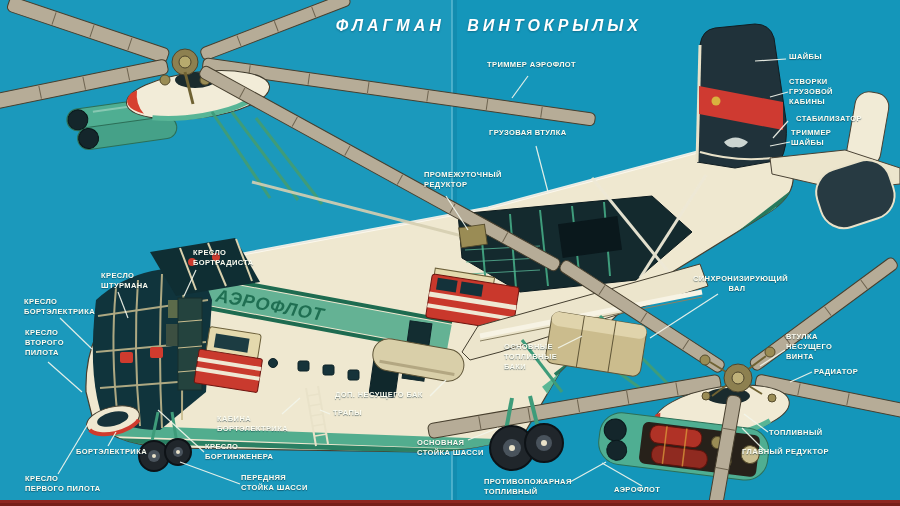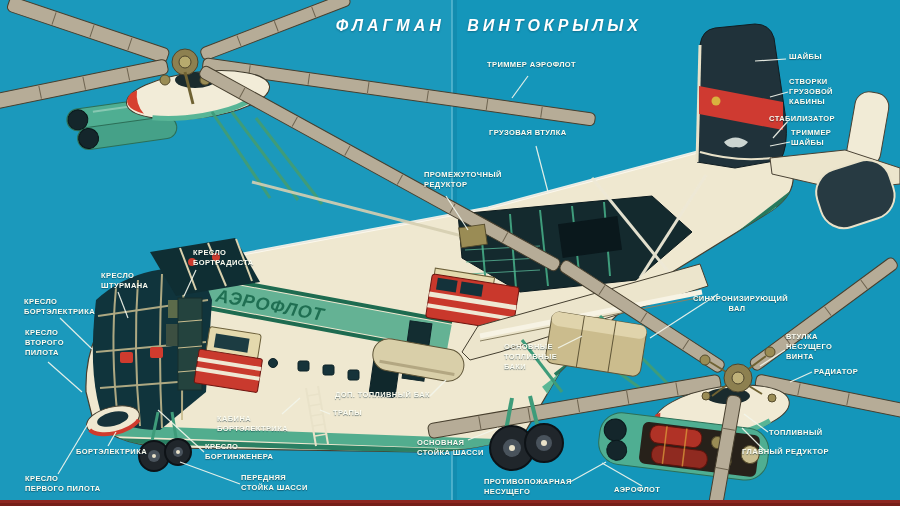--- a/index.html
+++ b/index.html
@@ -2,21 +2,21 @@
 <html><head>
 <meta charset="utf-8">
 <style>
   html,body{margin:0;padding:0;background:#0a2a36;}
   #stage{position:relative;width:900px;height:506px;overflow:hidden;
          font-family:"Liberation Sans",sans-serif;background:#1496ba;}
   #art{position:absolute;inset:0;}
   .lbl{position:absolute;font-weight:bold;font-size:7.5px;line-height:1.32;
        color:#fcfcf0;letter-spacing:.4px;white-space:pre-line;
        text-shadow:0 1px 1px rgba(8,40,55,.5);}
-  .lbl.center{text-align:center;margin-top:20px;}
+  .lbl.center{text-align:center;}
   #title{position:absolute;left:322px;top:17px;width:320px;text-align:right;
          font-weight:bold;font-size:16px;letter-spacing:4px;word-spacing:14px;
          color:#ffffff;text-shadow:0 1px 2px rgba(8,50,70,.4);font-style:italic;}
   .aeroflot{font-style:italic;font-weight:bold;font-size:18px;letter-spacing:1px;
             fill:#1f6f52;font-family:"Liberation Sans",sans-serif;}
 </style>
 </head>
 <body>
 
 <div id="stage">
@@ -353,21 +353,21 @@
   <rect x="0" y="503" width="900" height="3" fill="#6e1b16" opacity=".7"></rect>
 </svg>
 
 <div id="title">ФЛАГМАН ВИНТОКРЫЛЫХ</div>
 
 <div class="lbl" style="left:487px;top:60px">ТРИММЕР АЭРОФЛОТ</div>
 <div class="lbl" style="left:789px;top:52px">ШАЙБЫ</div>
 <div class="lbl" style="left:789px;top:77px">СТВОРКИ
 ГРУЗОВОЙ
 КАБИНЫ</div>
-<div class="lbl" style="left:769px;top:114px">СТАБИЛИЗАТОР</div>
+<div class="lbl" style="left:796px;top:114px">СТАБИЛИЗАТОР</div>
 <div class="lbl" style="left:791px;top:128px">ТРИММЕР
 ШАЙБЫ</div>
 <div class="lbl" style="left:489px;top:128px">ГРУЗОВАЯ ВТУЛКА</div>
 <div class="lbl" style="left:424px;top:170px">ПРОМЕЖУТОЧНЫЙ
 РЕДУКТОР</div>
 <div class="lbl" style="left:193px;top:248px">КРЕСЛО
 БОРТРАДИСТА</div>
 <div class="lbl" style="left:101px;top:271px">КРЕСЛО
 ШТУРМАНА</div>
 <div class="lbl" style="left:24px;top:297px">КРЕСЛО
@@ -377,26 +377,26 @@
 ПИЛОТА</div>
 <div class="lbl" style="left:25px;top:474px">КРЕСЛО
 ПЕРВОГО ПИЛОТА</div>
 <div class="lbl" style="left:76px;top:447px">БОРТЭЛЕКТРИКА</div>
 <div class="lbl" style="left:217px;top:414px">КАБИНА
 БОРТЭЛЕКТРИКА</div>
 <div class="lbl" style="left:205px;top:442px">КРЕСЛО
 БОРТИНЖЕНЕРА</div>
 <div class="lbl" style="left:241px;top:473px">ПЕРЕДНЯЯ
 СТОЙКА ШАССИ</div>
-<div class="lbl" style="left:335px;top:390px">ДОП. ТОПЛИВНЫЙ БАК</div>
+<div class="lbl" style="left:335px;top:390px">ДОП. НЕСУЩЕГО БАК</div>
 <div class="lbl" style="left:333px;top:408px">ТРАПЫ</div>
 <div class="lbl" style="left:417px;top:438px">ОСНОВНАЯ
 СТОЙКА ШАССИ</div>
 <div class="lbl" style="left:484px;top:477px">ПРОТИВОПОЖАРНАЯ
-НЕСУЩЕГО</div>
+ТОПЛИВНЫЙ</div>
 <div class="lbl" style="left:614px;top:485px">АЭРОФЛОТ</div>
 <div class="lbl" style="left:742px;top:447px">ГЛАВНЫЙ РЕДУКТОР</div>
 <div class="lbl" style="left:769px;top:428px">ТОПЛИВНЫЙ</div>
 <div class="lbl" style="left:814px;top:367px">РАДИАТОР</div>
 <div class="lbl" style="left:786px;top:332px">ВТУЛКА
 НЕСУЩЕГО
 ВИНТА</div>
 <div class="lbl center" style="left:693px;top:274px;width:88px">СИНХРОНИЗИРУЮЩИЙ
 ВАЛ</div>
 <div class="lbl" style="left:504px;top:342px">ОСНОВНЫЕ

